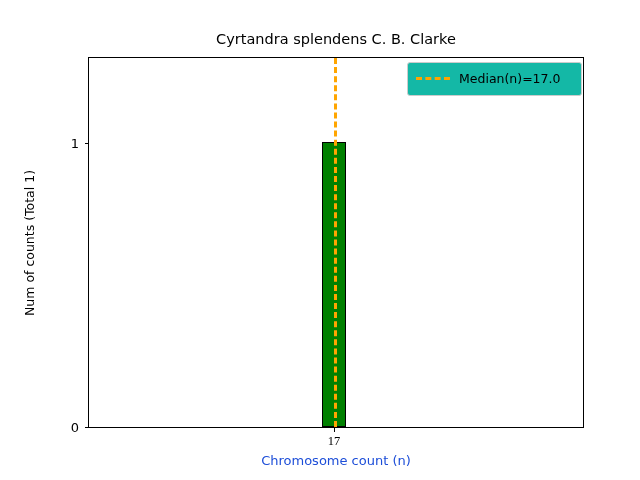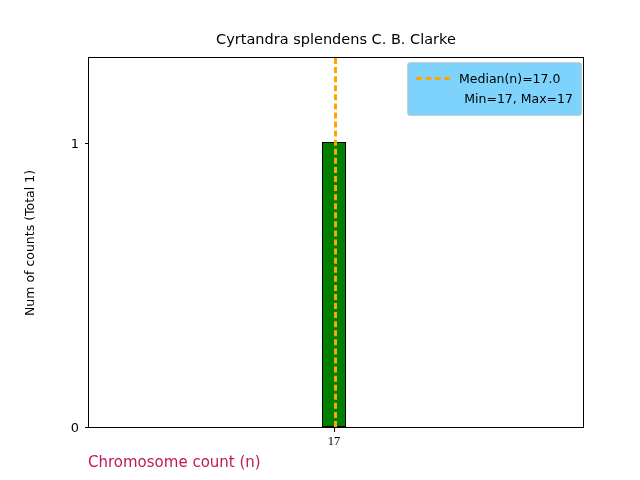--- a/index.html
+++ b/index.html
@@ -119,33 +119,34 @@
     line-height: 14px;
     color: #000000;
     white-space: nowrap;
     font-family: Liberation Serif, serif;
   }
   #xlabel {
     position: absolute;
     left: 79px;
     top: 453px;
     width: 496px;
-    font-size: 15px;
-    color: #be185d;
+    text-align: center;
+    font-size: 13px;
+    color: #1d4ed8;
     white-space: nowrap;
   }
 
   
   #legend {
     position: absolute;
     left: 398px;
     top: 62px;
     width: 175px;
     box-sizing: border-box;
-    background: #7dd3fc;
+    background: #14b8a6;
     border: 1px solid #cccccc;
     border-radius: 3px;
     padding: 6px 8px 7px 8px;
   }
   .legend-row {
     display: flex;
     align-items: center;
     height: 19px;
   }
   .legend-swatch {
@@ -204,18 +205,15 @@
 
   <div id="xlabel">Chromosome count (n)</div>
 
   <div id="legend">
     <div class="legend-row">
       <span class="legend-swatch">
           <i></i>
         </span>
       <span class="legend-text">Median(n)=17.0</span>
     </div>
-    <div class="legend-row second">
-      <span class="legend-text">Min=17, Max=17</span>
-    </div>
   </div>
 
 </div>
 
 </body></html>

